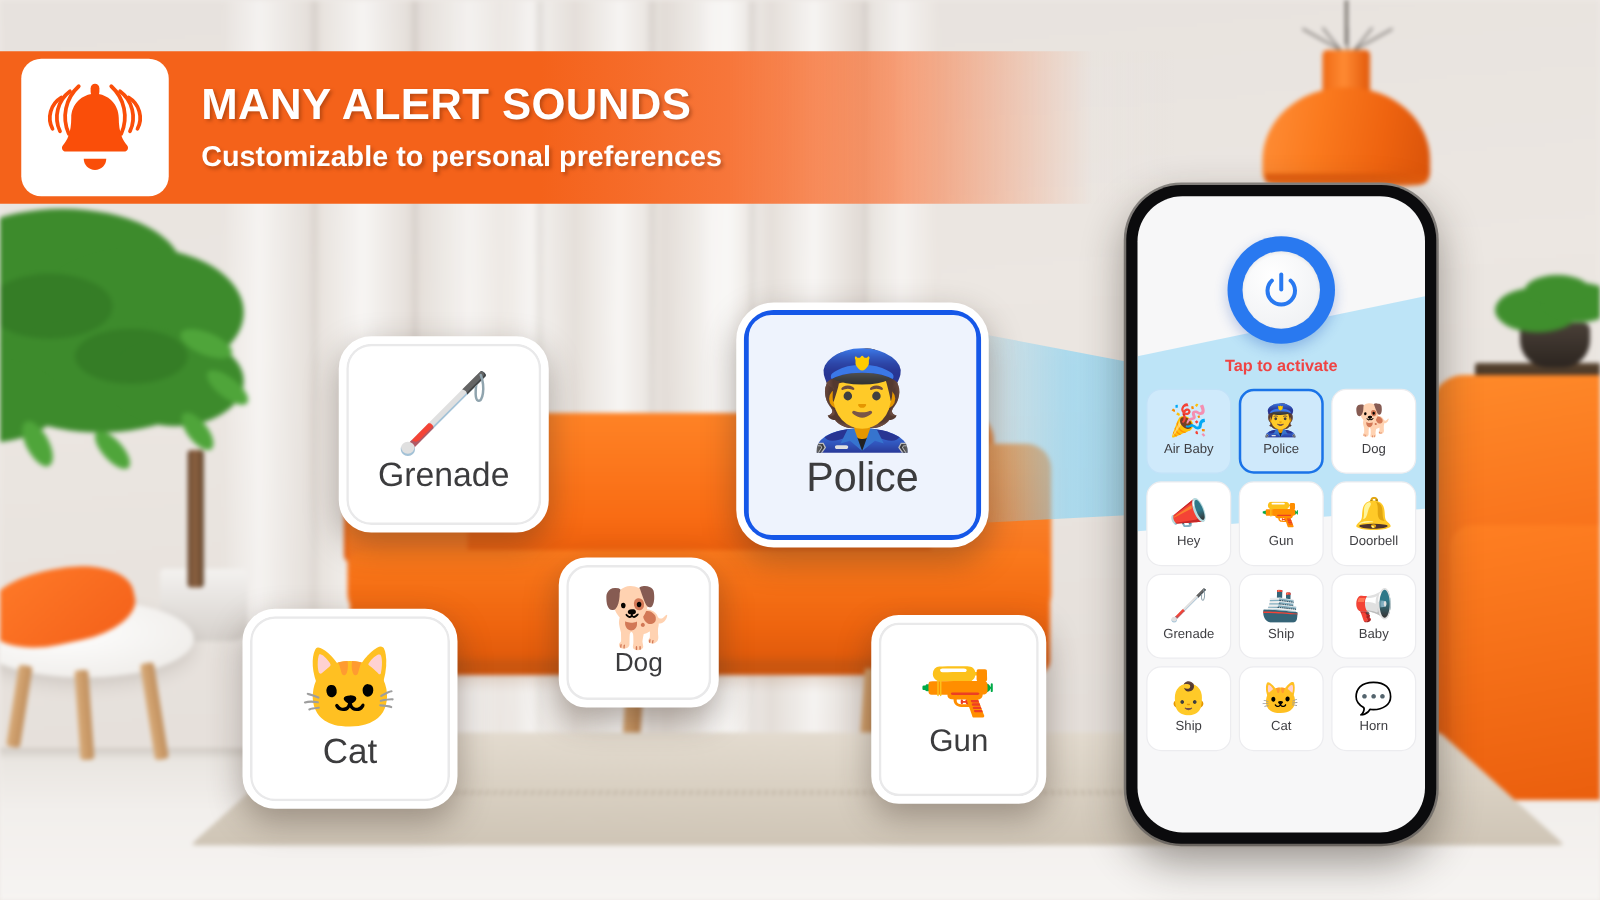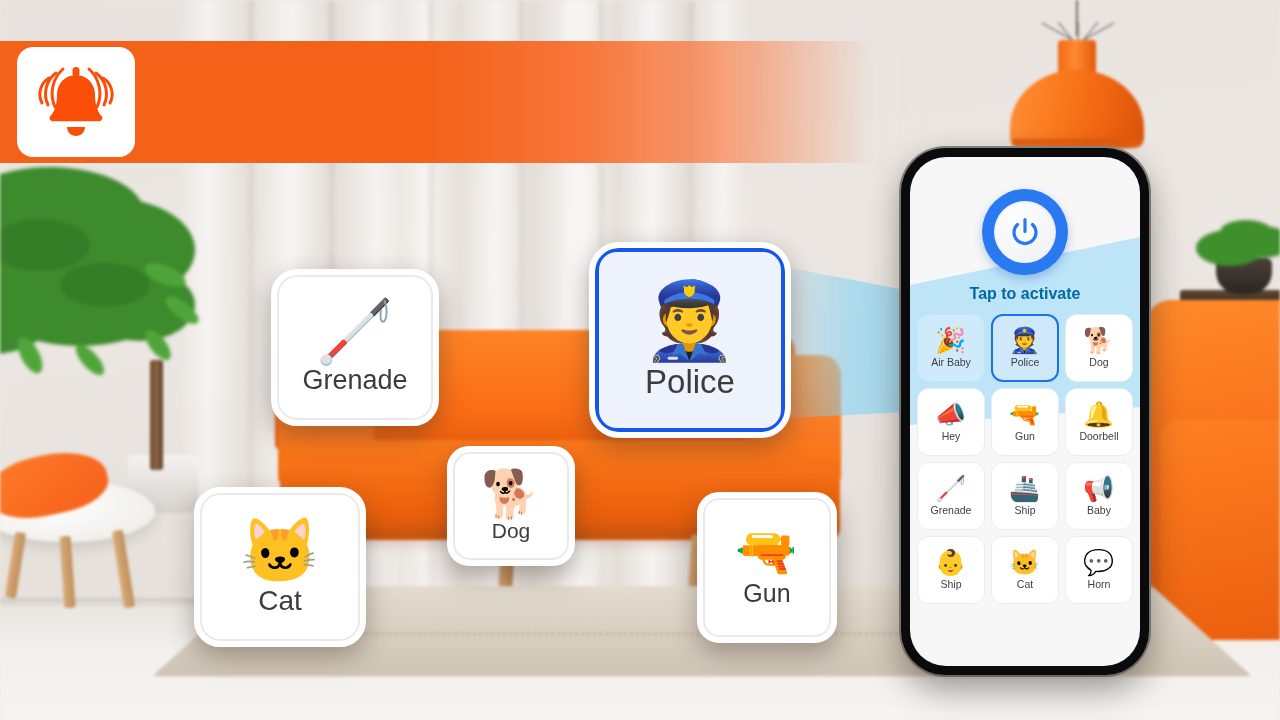--- a/index.html
+++ b/index.html
@@ -300,21 +300,21 @@
     display:flex; align-items:center; justify-content:center;
     box-shadow:0 4px 10px rgba(30,80,190,.3);
   }
   .power-core {
     width:62px; height:62px; border-radius:50%;
     background:radial-gradient(circle at 38% 32%,#ffffff,#eceef1);
     display:flex; align-items:center; justify-content:center;
     box-shadow:inset 0 1px 3px rgba(0,0,0,.08);
   }
   .power-label {
-    margin-top:10px; font-size:16px; font-weight:bold; color:#0369a1;
+    margin-top:10px; font-size:13px; font-weight:bold; color:#ef4444;
   }
 
   .grid {
     margin-top:11px;
     display:grid;
     grid-template-columns:repeat(3,68px);
     gap:6px;
     position:relative; z-index:2;
   }
   .tile {
@@ -448,20 +448,22 @@
         <path d="M26 14 A26 26 0 0 0 18 46"></path>
         <path d="M33 10 A33 33 0 0 0 25 48"></path>
         <path d="M19 19 A19 19 0 0 0 12 44"></path>
         <path d="M66 14 A26 26 0 0 1 74 46"></path>
         <path d="M59 10 A33 33 0 0 1 67 48"></path>
         <path d="M73 19 A19 19 0 0 1 80 44"></path>
       </g>
     </svg>
   </div>
   <div class="banner-text">
+    <div class="banner-title">MANY ALERT SOUNDS</div>
+    <div class="banner-sub">Customizable to personal preferences</div>
   </div>
 </div>
 
 <div class="card" id="card-grenade">
   <div class="card-inner">
     <div class="card-emoji">🦯</div>
     <div class="card-label">Grenade</div>
   </div>
 </div>
 

